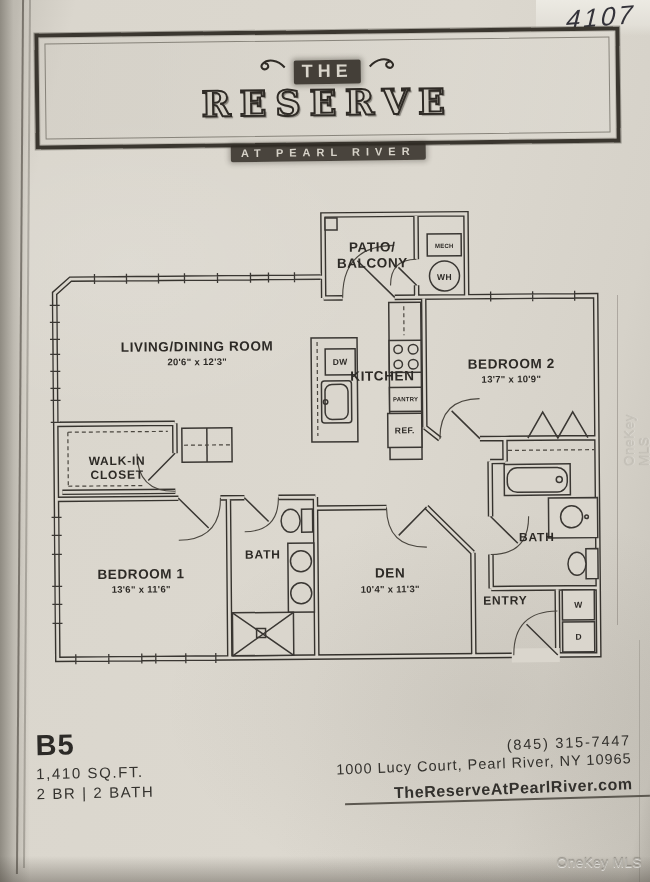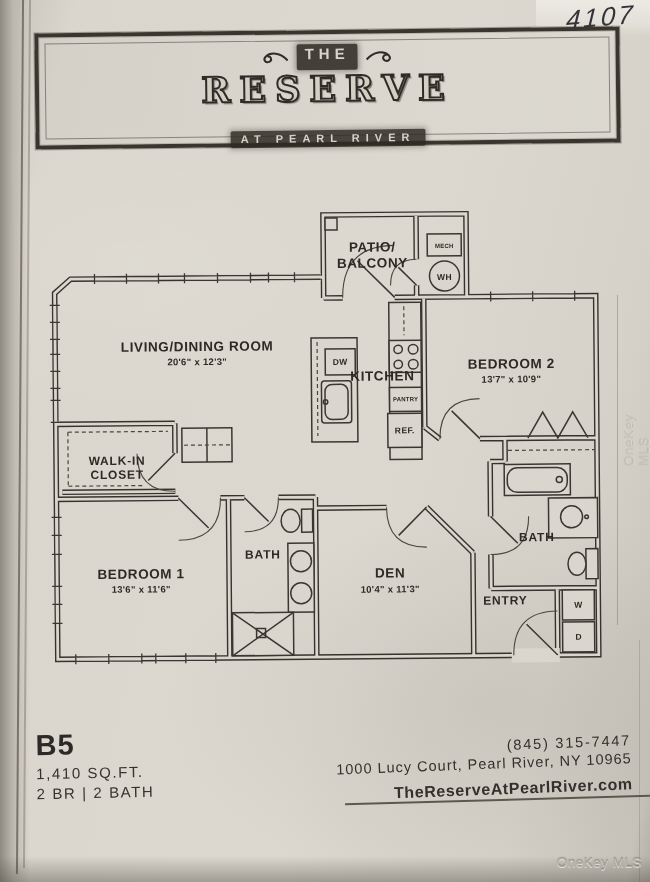--- a/index.html
+++ b/index.html
@@ -25,23 +25,23 @@
   .handwritten{position:absolute;left:566px;top:2px;font-size:26px;color:#34333a;
     font-style:italic;letter-spacing:3px;transform:rotate(-5deg) skewX(-8deg);font-weight:500;}
   
   .header{position:absolute;left:35px;top:30px;width:577px;height:108px;
     border:4px solid #3a362f;transform:rotate(-.7deg);
     box-shadow:0 0 0 1px rgba(58,54,47,.35), inset 0 0 0 1px rgba(58,54,47,.2);
     background:linear-gradient(100deg,rgba(208,204,195,.5),rgba(224,221,213,.4));}
   .header-inner{position:absolute;inset:6px;border:1px solid rgba(70,65,57,.55);}
   .logo{position:absolute;left:0;right:0;top:10px;text-align:center;color:#2f2b26;}
   .logo-the{display:inline-flex;align-items:center;gap:8px;}
-  .logo-the .patch{background:rgba(47,42,35,.88);color:#d9d5cb;padding:1px 8px 8px;
-    font-weight:bold;font-size:15px;letter-spacing:5px;border-radius:2px;
-    box-shadow:0 0 5px 2px rgba(47,42,35,.35);}
+  .logo-the .patch{background:rgba(47,42,35,.88);color:#d9d5cb;padding:1px 8px 2px;
+    font-weight:bold;font-size:18px;letter-spacing:5px;border-radius:2px;
+    box-shadow:0 0 5px 2px rgba(47,42,35,.35);margin-top:16px;}
   .flourish svg{display:block;}
   .logo-name{font-family:"DejaVu Serif","Liberation Serif",serif;font-weight:bold;
     font-size:35px;letter-spacing:9px;line-height:1.05;color:#d3cfc5;
     -webkit-text-stroke:2px #2f2b26;text-shadow:2px 2px 1px rgba(47,43,38,.5);margin-top:1px;}
   .logo-tag{display:inline-block;margin-top:4px;background:rgba(47,42,35,.85);color:#d6d2c8;
     font-weight:bold;font-size:11px;letter-spacing:6px;padding:2px 10px 3px;border-radius:2px;
     box-shadow:0 0 5px 2px rgba(47,42,35,.3);}
   
   .plan{position:absolute;left:0;top:0;}
   .wh2{stroke:#36332e;stroke-width:5.6;fill:none;stroke-linejoin:miter;}

